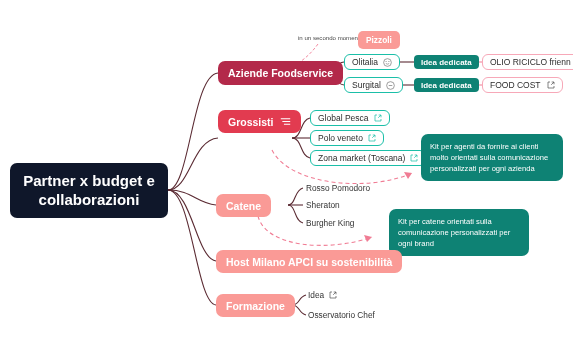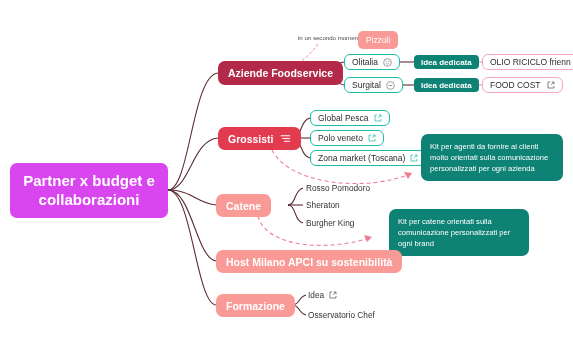--- a/index.html
+++ b/index.html
@@ -10,21 +10,21 @@
     overflow:hidden;
     position:relative;
   }
   #canvas{position:absolute;left:0;top:0;width:573px;height:355px;}
   svg.links{position:absolute;left:0;top:0;width:573px;height:355px;pointer-events:none;}
 
   .node{position:absolute;box-sizing:border-box;display:flex;align-items:center;}
 
   
   .root{
-    background:#d946ef;color:#ffffff;border-radius:7px;
+    background:#0f172a;color:#ffffff;border-radius:7px;
     font-size:15px;font-weight:bold;line-height:1.25;
     justify-content:center;text-align:center;padding:24px 10px;
   }
 
   
   .l1{
     color:#ffffff;border-radius:7px;font-size:10.5px;font-weight:bold;
     padding:6px 10px;justify-content:center;gap:6px;white-space:nowrap;
   }
   .l1.dark{background:#B3294A;}
@@ -122,21 +122,21 @@
   </div>
 
   <div class="node l1 dark" style="left:218px;top:61px;height:24px;">
     <span>Aziende Foodservice</span>
   </div>
 
   <div class="node annot" style="left:298px;top:34px;">
     <span>in un secondo momento</span>
   </div>
 
-  <div class="node badge-pink" style="left:358px;top:31px;height:18px;">
+  <div class="node badge-pink" style="left:358px;top:31px;height:18px;font-weight:bold;">
     <span>Pizzoli</span>
   </div>
 
   <div class="node outline-teal" style="left:344px;top:54px;height:16px;">
     <span>Olitalia</span>
     <span class="ico">
       <svg width="9" height="9" viewBox="0 0 14 14">
         <circle cx="7" cy="7" r="6" fill="none" stroke="#777" stroke-width="1.1"></circle>
         <circle cx="4.8" cy="5.4" r="0.8" fill="#777"></circle>
         <circle cx="9.2" cy="5.4" r="0.8" fill="#777"></circle>
@@ -167,21 +167,21 @@
     <span>FOOD COST</span>
     <span class="ico">
       <svg width="8" height="8" viewBox="0 0 12 12">
         <path d="M4.5,1.5 H1.5 V10.5 H10.5 V7.5" fill="none" stroke="#555" stroke-width="1.1"></path>
         <path d="M7,1.5 H10.5 V5" fill="none" stroke="#555" stroke-width="1.1"></path>
         <line x1="10.5" y1="1.5" x2="6.3" y2="5.7" stroke="#555" stroke-width="1.1"></line>
       </svg>
     </span>
   </div>
 
-  <div class="node l1 red" style="left:218px;top:127px;height:23px;">
+  <div class="node l1 red" style="left:218px;top:110px;height:23px;">
     <span>Grossisti</span>
     <span class="ico">
       <svg width="11" height="9" viewBox="0 0 14 11">
         <line x1="1" y1="2" x2="13" y2="2" stroke="#ffffff" stroke-width="1.3"></line>
         <line x1="3" y1="5.5" x2="13" y2="5.5" stroke="#ffffff" stroke-width="1.3"></line>
         <line x1="5" y1="9" x2="13" y2="9" stroke="#ffffff" stroke-width="1.3"></line>
       </svg>
     </span>
   </div>
 

